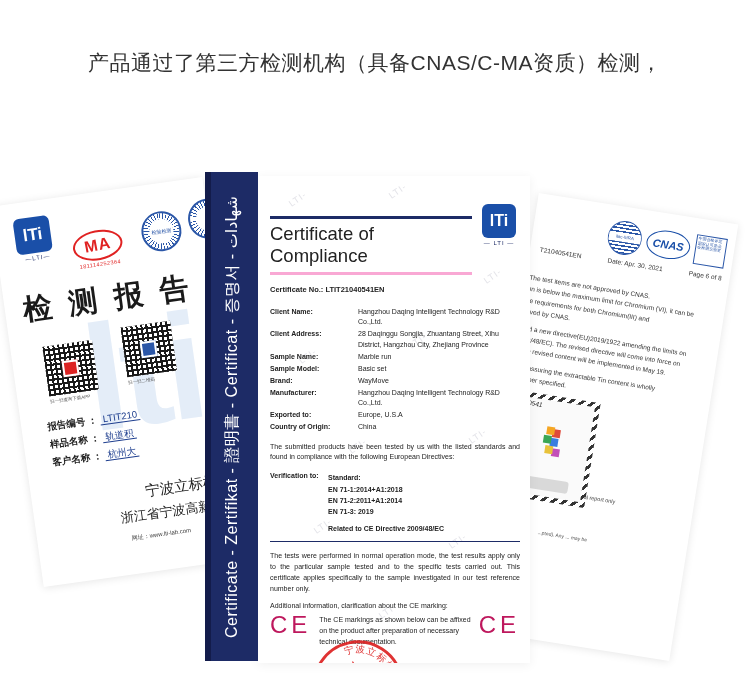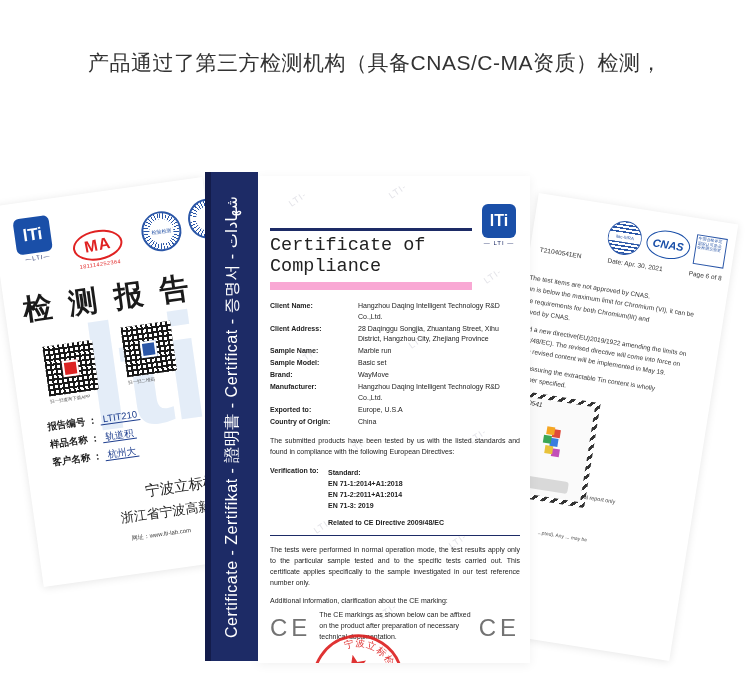--- a/index.html
+++ b/index.html
@@ -58,38 +58,38 @@
   .banner-text { position:absolute; left:50%; top:50%; transform:translate(-50%,-50%) rotate(-90deg);
                  white-space:nowrap; color:#fff; font-size:16px; letter-spacing:.5px; }
 
   
   .main-cert { position:absolute; left:258px; top:176px; width:272px; height:487px; background:#fff;
                z-index:3; box-shadow:0 2px 10px rgba(0,0,0,.06); overflow:hidden; }
   .wm { position:absolute; color:#e3e3e8; font-size:9px; letter-spacing:1px;
         transform:rotate(-35deg); pointer-events:none; }
   .mc-body { position:absolute; left:12px; right:10px; top:28px; }
   .mc-head { display:flex; align-items:flex-start; gap:6px; }
-  .mc-titleblock { flex:1; border-top:3px solid #1d2b66; border-bottom:8px solid #f9a8d4;
-                   padding:4px 0 5px; margin-top:24px;font-family:Liberation Mono, monospace; }
+  .mc-titleblock { flex:1; border-top:3px solid #1d2b66; border-bottom:3px solid #f9a8d4;
+                   padding:4px 0 5px; margin-top:12px; }
   .mc-title { font-size:18.5px; color:#222; }
   .mc-logo-wrap { width:42px; text-align:center; }
   .mc-logo-wrap .lti-logo { width:34px; height:34px; font-size:16px; margin:0 auto; }
   .mc-logo-wrap .lti-caption { font-size:6px; margin-top:2px; }
   .mc-nums { margin-top:9px; font-size:7.5px; font-weight:700; line-height:1.55; }
   .mc-fields { margin-top:11px; display:grid; grid-template-columns:88px 1fr; row-gap:1.5px;
                font-size:7px; line-height:1.5; }
   .mc-fl { font-weight:700; }
   .mc-para { margin-top:9px; font-size:7px; line-height:1.55; text-align:justify; }
   .mc-verif { margin-top:9px; display:grid; grid-template-columns:58px 1fr; font-size:7px; font-weight:700; }
   .mc-verif .std { line-height:1.6; }
   .mc-related { margin-top:8px; margin-left:58px; font-size:7px; font-weight:700; }
   .mc-rule { margin-top:9px; border-top:1.5px solid #1d2b66; }
   .mc-additional { margin-top:8px; font-size:7px; }
   .mc-ce-row { margin-top:3px; display:flex; align-items:flex-start; gap:8px; }
-  .ce-big { font-size:24px; font-weight:500; letter-spacing:4px; color:#737373; line-height:1.1;margin-top:8px; }
+  .ce-big { font-size:24px; font-weight:500; letter-spacing:4px; color:#be185d; line-height:1.1; }
   .mc-ce-note { flex:1; font-size:7px; line-height:1.55; padding-top:3px; }
   .mc-attest { position:relative; margin-top:2px; height:80px; }
   .stamp-svg { position:absolute; left:40px; top:-12px; transform:rotate(-12deg); opacity:.92; }
 
   
   .right-doc { position:absolute; left:503px; top:206px; width:202px; height:442px; background:#fff;
                transform:rotate(9deg); z-index:1; box-shadow:0 1px 8px rgba(0,0,0,.10); overflow:hidden; }
   .rd-watermark { position:absolute; left:6px; top:230px; font-size:160px; font-weight:700;
                   color:#dfe9f6; line-height:1; }
   .rd-stamps { position:absolute; right:8px; top:14px; display:flex; gap:5px; align-items:center; }
@@ -198,20 +198,21 @@
         <div class="mc-titleblock">
           <div class="mc-title">Certificate of Compliance</div>
         </div>
         <div class="mc-logo-wrap">
           <div class="lti-logo">lTi</div>
           <div class="lti-caption">— LTI —</div>
         </div>
       </div>
 
       <div class="mc-nums">
+        <div>Certificate No.: LTIT21040541EN</div>
       </div>
 
       <div class="mc-fields">
         <div class="mc-fl">Client Name:</div>
         <div>Hangzhou Daqing Intelligent Technology R&amp;D Co.,Ltd.</div>
         <div class="mc-fl">Client Address:</div>
         <div>28 Daqinggu Songjia, Zhuantang Street, Xihu District, Hangzhou City, Zhejiang Province</div>
         <div class="mc-fl">Sample Name:</div>
         <div>Marble run</div>
         <div class="mc-fl">Sample Model:</div>

